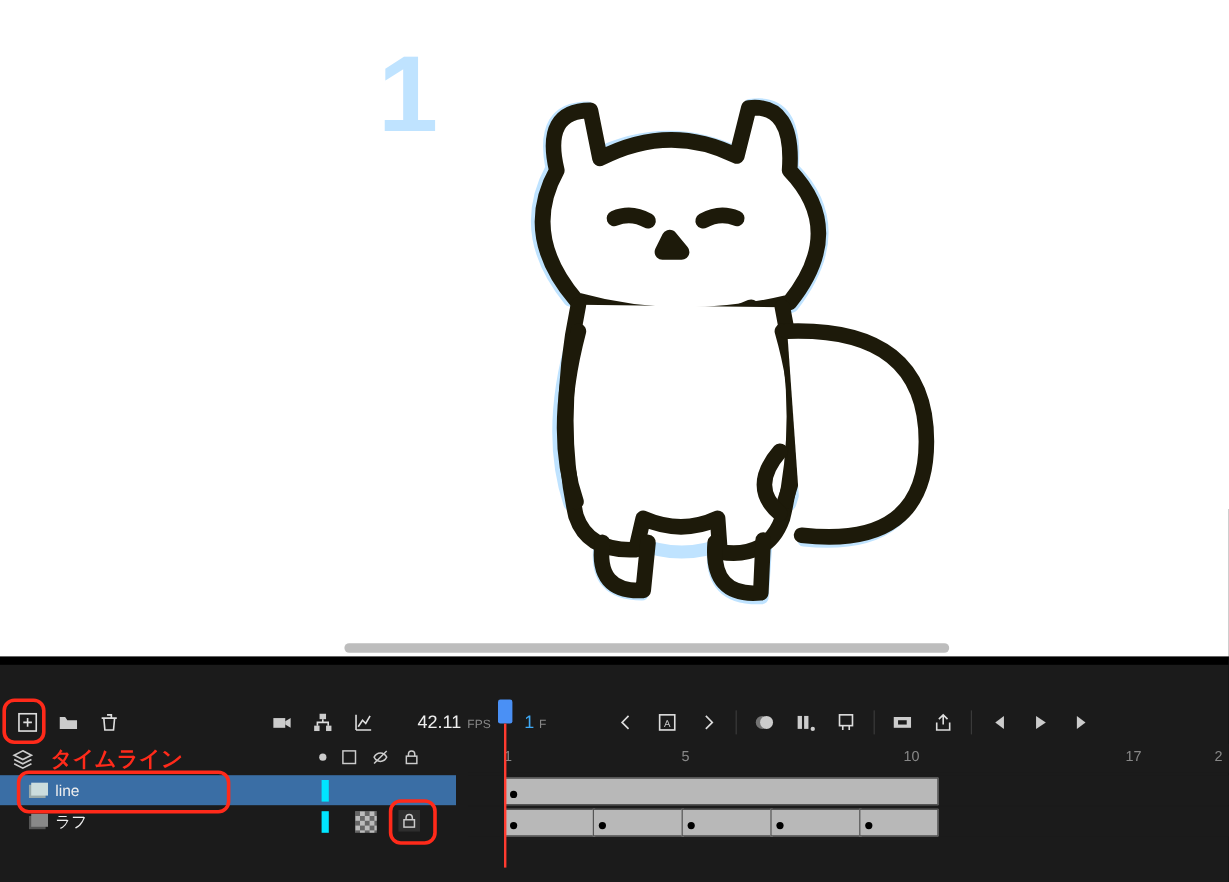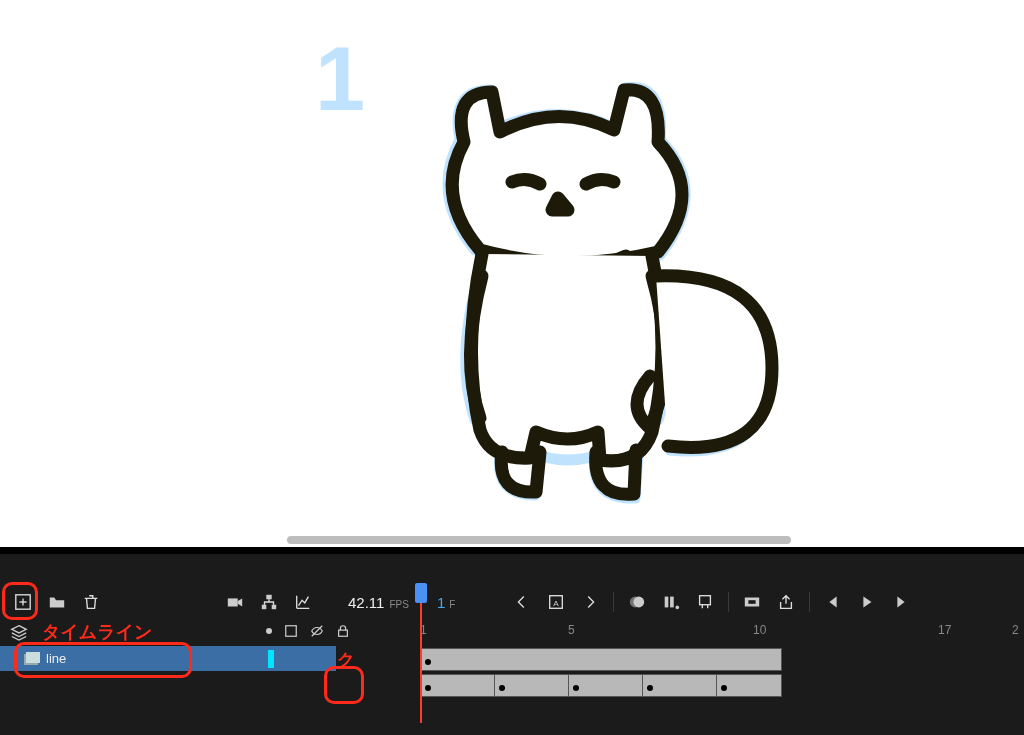--- a/index.html
+++ b/index.html
@@ -15,21 +15,21 @@
   .tool-btn svg{width:18px;height:18px;stroke:#ddd;fill:none;stroke-width:1.5}
   .fps-box{display:flex;align-items:baseline;color:#ddd;font-size:15px;margin-left:28px}
   .fps-val{color:#eee}
   .fps-lbl{font-size:10px;color:#888;margin-left:5px}
   .frame-box{display:flex;align-items:baseline;margin-left:28px}
   .frame-val{color:#3fa9f5;font-size:15px}
   .frame-lbl{font-size:10px;color:#888;margin-left:4px}
   .col-header{position:absolute;top:66px;left:0;width:1024px;height:24px;display:flex;align-items:center}
   .layers-icon{margin-left:8px;color:#bbb}
   .annot-red{color:#ff2a1a;font-size:18px;font-weight:bold;position:absolute}
-  .layer-row{position:absolute;left:0;width:336px;height:25px;display:flex;align-items:center}
+  .layer-row{position:absolute;left:0;width:380px;height:25px;display:flex;align-items:center}
   .layer-row.sel{background:#3a6ea5}
   .layer-icon{width:16px;height:14px;margin:0 6px 0 24px}
   .layer-name{color:#eee;font-size:13px}
   .highlight-bar{background:#00e5ff;width:6px;height:18px;position:absolute}
   .checker{width:18px;height:18px;background:
     repeating-conic-gradient(#bbb 0 25%,#666 0 50%) 0 0/8px 8px}
   .lock-cell{width:18px;height:18px;background:#2e2e2e;display:flex;align-items:center;justify-content:center}
   .ruler{position:absolute;top:66px;left:390px;width:634px;height:24px;background:#1b1b1b}
   .ruler-lbl{position:absolute;top:3px;font-size:12px;color:#888}
   .playhead{position:absolute;left:417px;top:29px;width:8px;height:60px;z-index:5}
@@ -258,20 +258,35 @@
 
   <div class="layer-row sel" style="top:92px">
     <svg class="layer-icon" viewBox="0 0 16 14">
         <rect x="0" y="2" width="14" height="11" fill="#9aa"></rect>
         <rect x="2" y="0" width="14" height="11" fill="#cdd"></rect>
       </svg>
     <span class="layer-name">line</span>
     <div class="highlight-bar" style="left:268px;top:4px"></div>
   </div>
 
+  <div class="layer-row" style="top:118px">
+    <svg class="layer-icon" viewBox="0 0 16 14">
+        <rect x="0" y="2" width="14" height="11" fill="#555"></rect>
+        <rect x="2" y="0" width="14" height="11" fill="#888"></rect>
+      </svg>
+    <span class="layer-name">ラフ</span>
+    <div class="highlight-bar" style="left:268px;top:4px"></div>
+    <div class="checker" style="position:absolute;left:296px;top:4px"></div>
+    <div class="lock-cell" style="position:absolute;left:332px;top:3px">
+      <svg class="mini-icon" viewBox="0 0 16 16">
+          <rect x="3" y="7" width="10" height="7"></rect>
+          <path d="M5 7V5a3 3 0 016 0v2"></path>
+        </svg>
+    </div>
+  </div>
 
   <div class="ruler">
     <div class="ruler-lbl" style="left:30px">1</div>
     <div class="ruler-lbl" style="left:178px">5</div>
     <div class="ruler-lbl" style="left:363px">10</div>
     <div class="ruler-lbl" style="left:548px">17</div>
     <div class="ruler-lbl" style="left:622px">2</div>
   </div>
 
   <div class="playhead">

